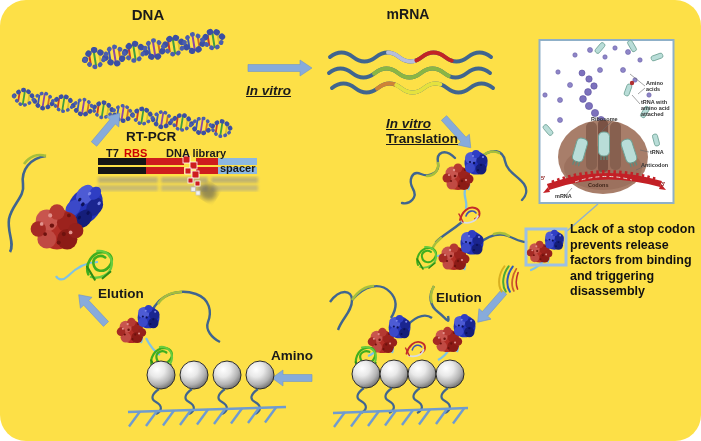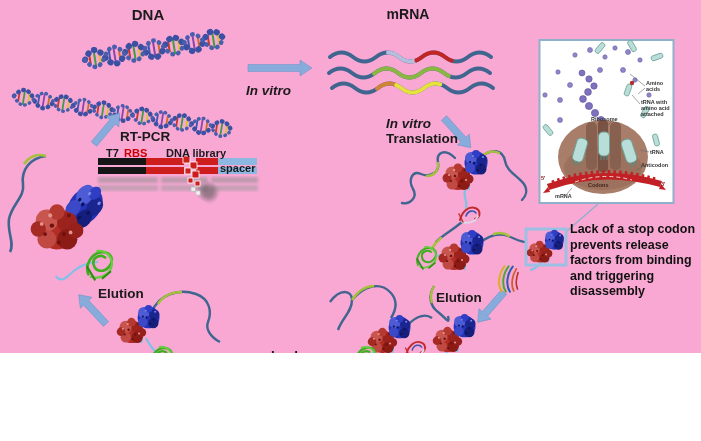--- a/index.html
+++ b/index.html
@@ -1,23 +1,23 @@
 <!DOCTYPE html>
 <html style="--arrow: #87abdb; --strand: #40658f; --strand-green: #a6bf3c; --strand-cyan: #7ec2e6; --surface-blue: #6f9bd0; --construct-black: #161616; --construct-red: #ce1d1d; --construct-spacer-blue: #8cb8e2; --rbs-text-red: #cc0000; --protein-red: #b22d26; --protein-blue: #2433b8; --ribbon-green: #3fae1f; --text-dark: #1a1a1a;"><head>
 <meta charset="utf-8">
 <style>
   html,body{margin:0;padding:0;background:#fff;}
-  #stage{position:relative;width:701px;height:353px;background:#f9a8d4;overflow:hidden;
-         font-family:"Liberation Sans",sans-serif;}
+  #stage{position:relative;width:701px;height:441px;background:#fde047;overflow:hidden;
+         font-family:"Liberation Sans",sans-serif;border-radius:26px;}
   #scene{position:absolute;left:0;top:0;}
   .lbl{position:absolute;color:#1a1a1a;font-weight:bold;white-space:nowrap;}
   .t15{font-size:15px;} .t14{font-size:14px;} .t13{font-size:13.5px;line-height:14.5px;}
   .t11{font-size:11px;}
   .italic{font-style:italic;}
-  .stack span{display:block;}
+  .stack span{display:block;text-decoration:underline;}
   .red-label{color:var(--rbs-text-red,#cc0000);text-align:right;}
   #note{position:absolute;left:570px;top:222px;width:133px;font-size:12.5px;
         line-height:15.5px;font-weight:bold;color:#111;white-space:normal;}
   .ins{position:absolute;font-size:5.5px;line-height:6px;font-weight:bold;color:#333;
        white-space:normal;}
   .ins-red{color:#8a1818;}
   .ins-brown{color:#3e2418;}
   
   .s-strand{stroke:var(--strand,#40658f);fill:none;}
   .s-green{stroke:var(--strand-green,#a6bf3c);fill:none;}
@@ -364,29 +364,29 @@
 
 <div class="lbl t13 stack" style="left:246px;top:84px;">
   <span class="italic">In vitro</span>
 </div>
 
 <div class="lbl t13 stack" style="left:386px;top:117px;">
   <span class="italic">In vitro</span>
   <span>Translation</span>
 </div>
 
-<div class="lbl t13" style="left:120px;top:130px;text-align:center;">RT-PCR</div>
+<div class="lbl t13" style="left:126px;top:130px;text-align:center;">RT-PCR</div>
 
 <div class="lbl t11" style="left:106px;top:147px;">T7</div>
 <div class="lbl t11 red-label" style="left:124px;top:147px;">RBS</div>
 <div class="lbl t11" style="left:154px;top:147px;padding-left:12px;">DNA library</div>
 <div class="lbl t11" style="left:220px;top:162px;">spacer</div>
 
 <div class="lbl t13" style="left:436px;top:291px;">Elution</div>
-<div class="lbl t13" style="left:271px;top:349px;">Lack</div>
+<div class="lbl t13" style="left:271px;top:349px;">Amino</div>
 <div class="lbl t13" style="left:98px;top:287px;text-align:right;">Elution</div>
 
 <div id="note">Lack of a stop codon prevents release factors from binding and triggering disassembly</div>
 
 <div class="ins" style="left:646px;top:80px;width:25px;">Amino acids</div>
 <div class="ins" style="left:641px;top:99px;width:33px;">tRNA with amino acid attached</div>
 <div class="ins" style="left:591px;top:116px;">Ribosome</div>
 <div class="ins" style="left:650px;top:149px;">tRNA</div>
 <div class="ins" style="left:641px;top:162px;">Anticodon</div>
 <div class="ins ins-brown" style="left:588px;top:182px;">Codons</div>

